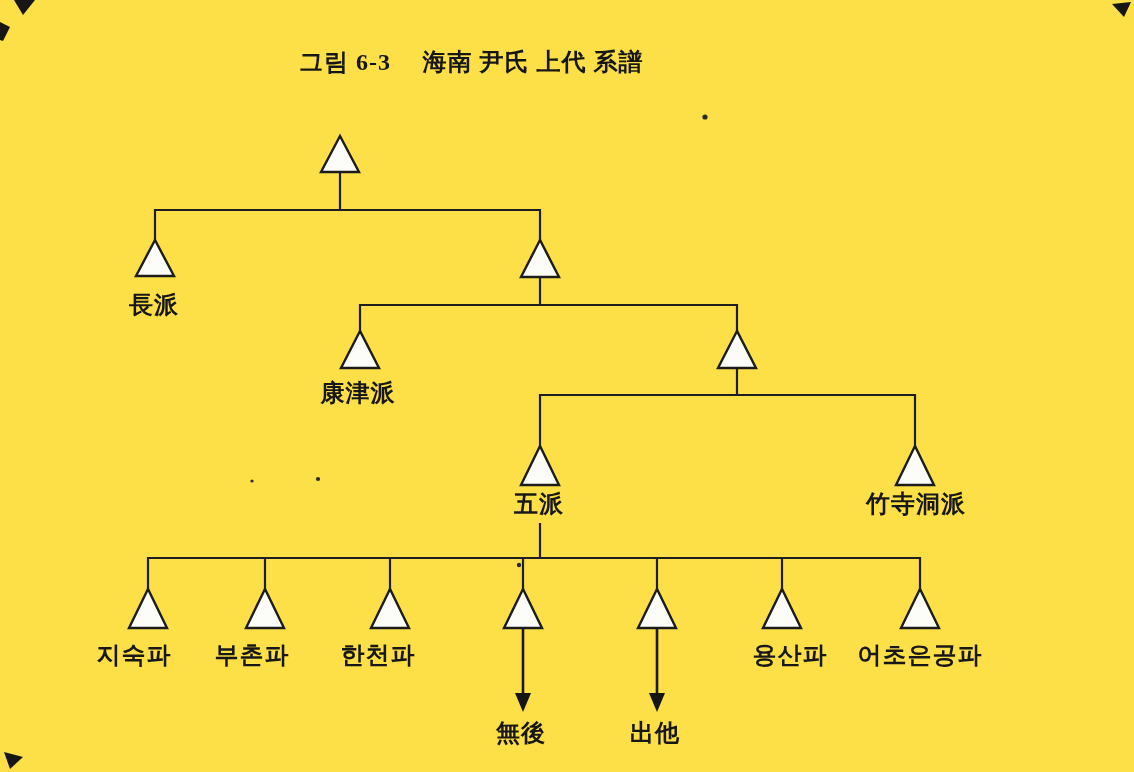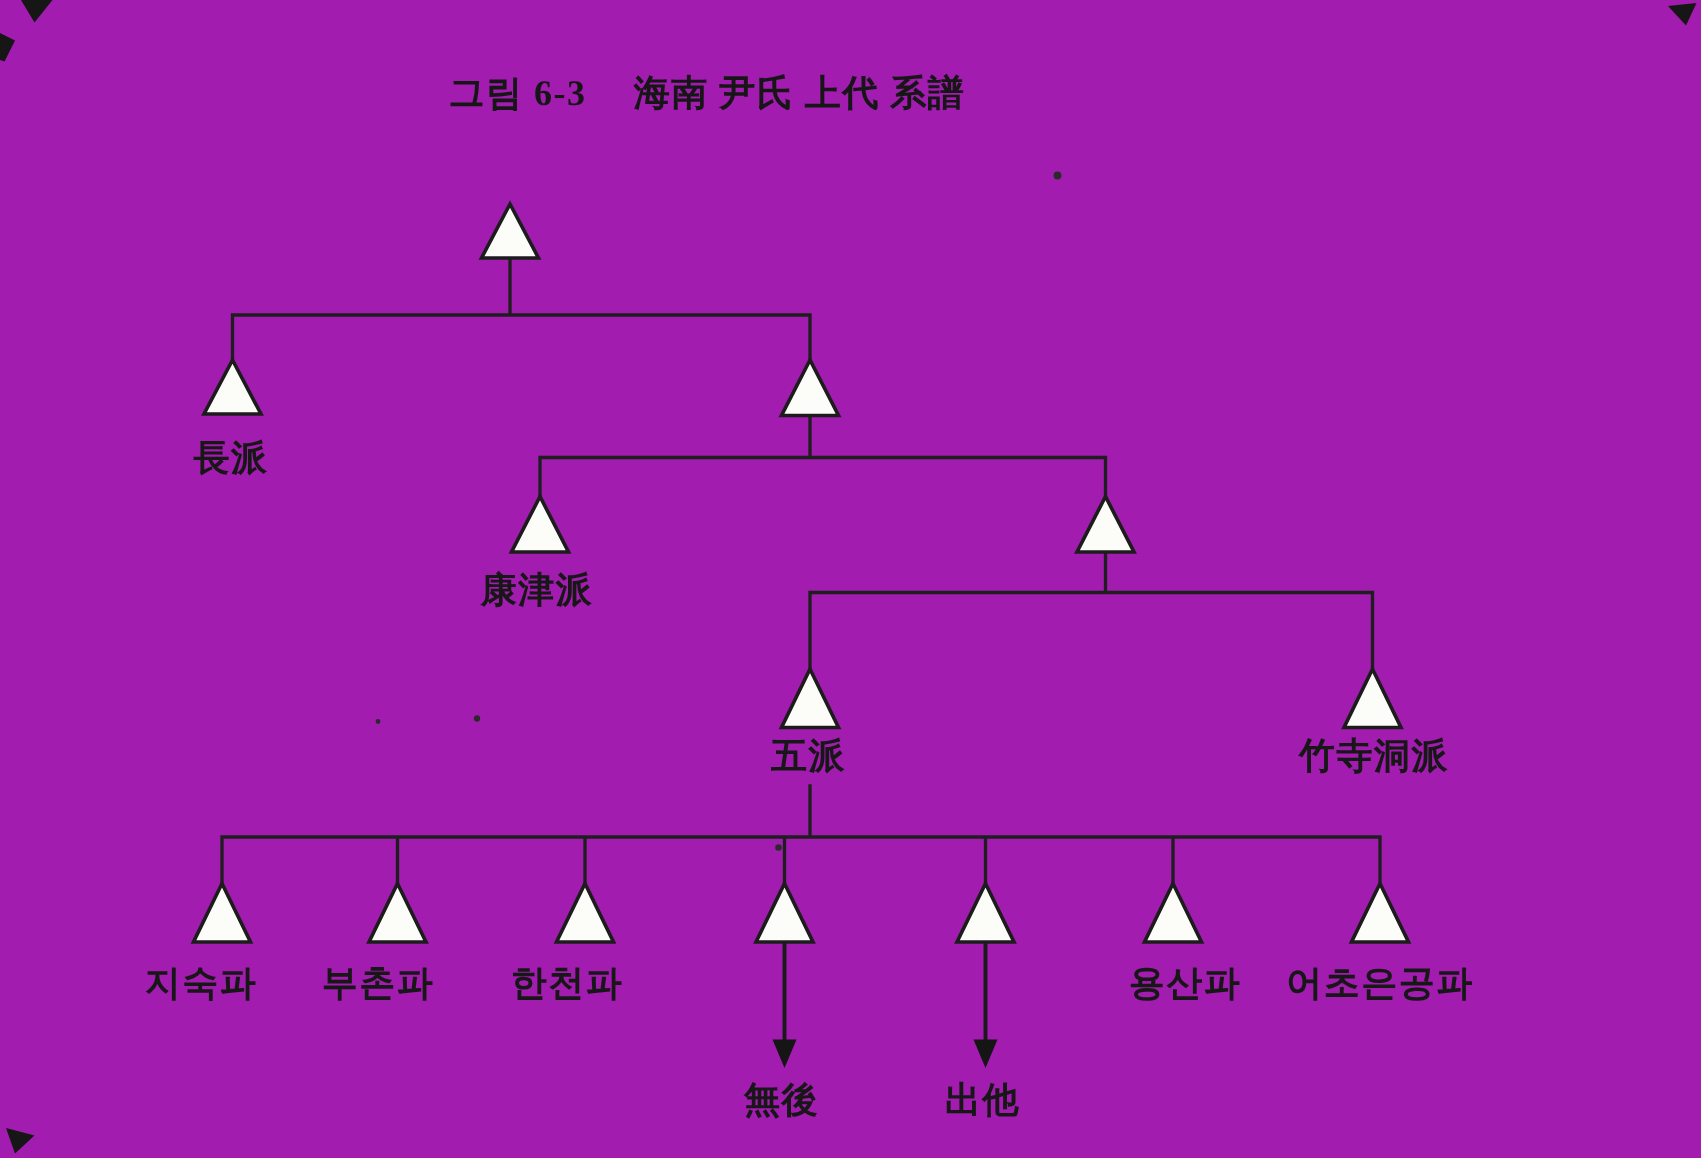--- a/index.html
+++ b/index.html
@@ -8,21 +8,21 @@
     width: 1134px;
     height: 772px;
     background: #fbfbf8;
     overflow: hidden;
     font-family: "Liberation Serif", "DejaVu Serif", serif;
   }
   .page {
     position: relative;
     width: 1134px;
     height: 772px;
-    background: #a21caf;
+    background: #fde047;
   }
   svg { display: block; }
   .caption {
     font-size: 24px;
     font-weight: 700;
     fill: #161616;
     letter-spacing: 1px;
   }
   .label {
     font-size: 24px;

